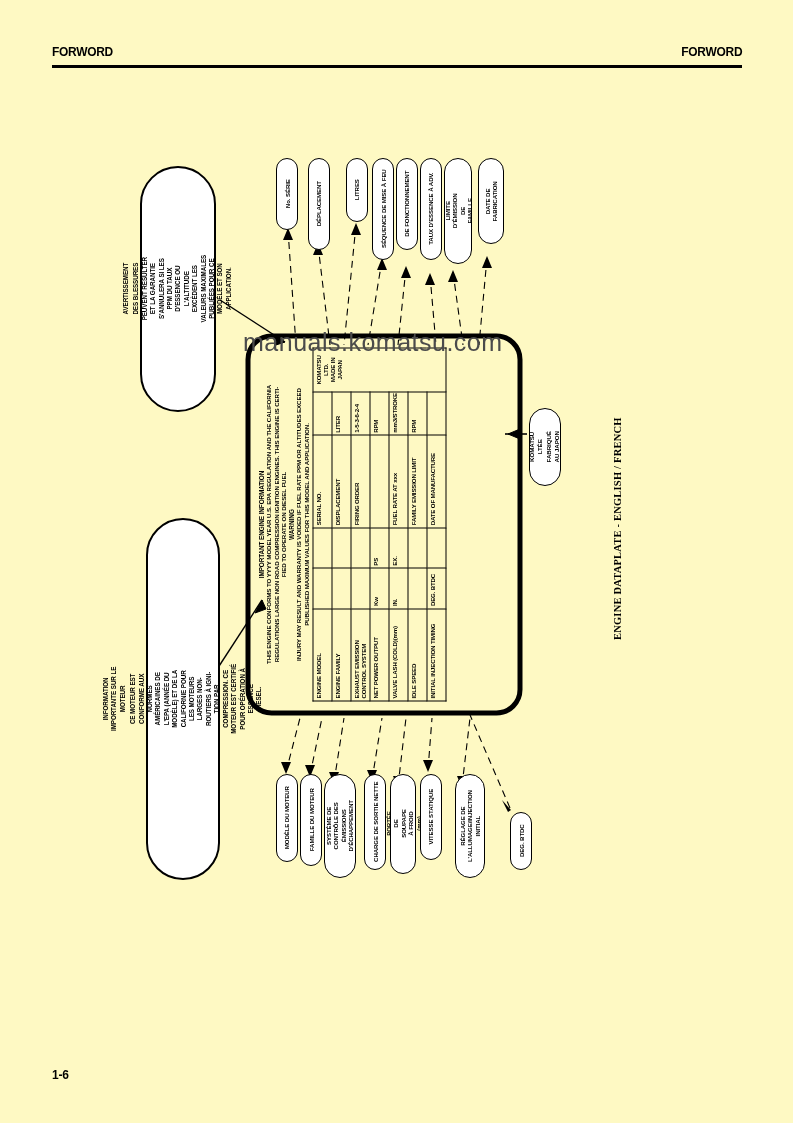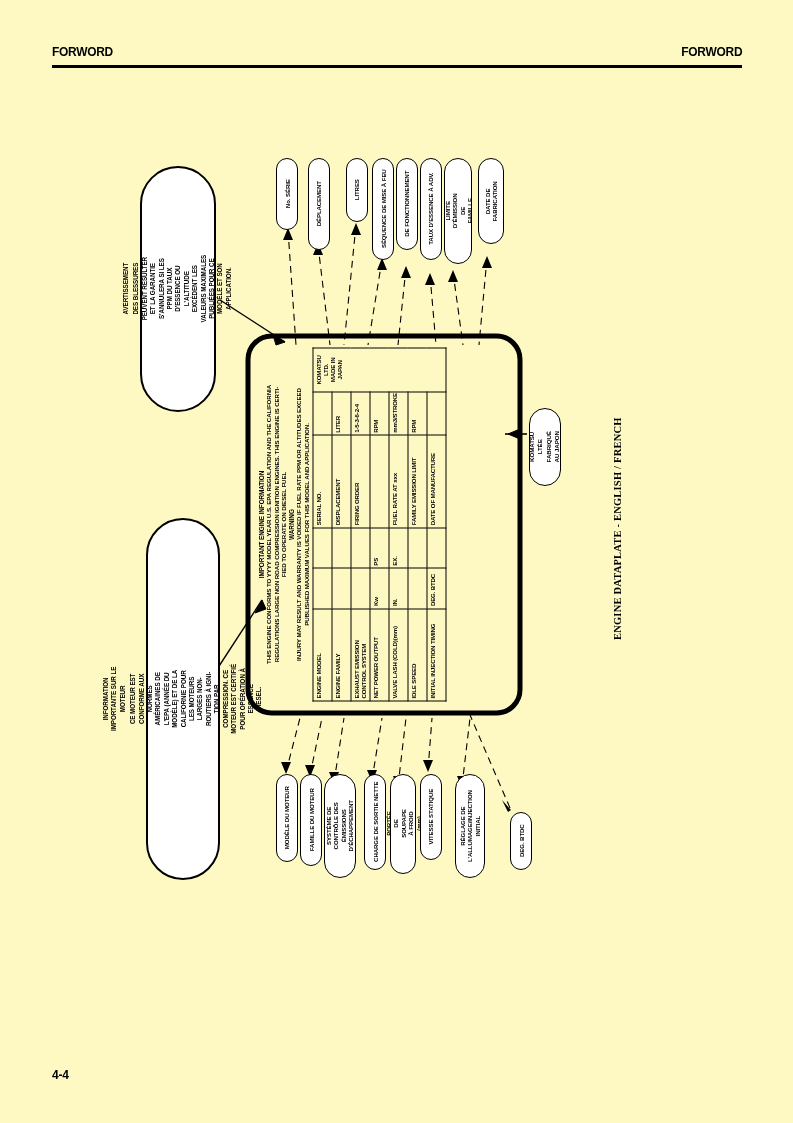--- a/index.html
+++ b/index.html
@@ -447,16 +447,17 @@
     <div class="bigbox" style="left:529px; top:408px; width:32px; height:78px; border-radius:24px; border-width:1.6px;">
       <span class="txt" style="width:70px; font-size:6.2px;">
         <span>KOMATSU LTÉE</span><br>
         <span>FABRIQUÉ AU JAPON</span>
       </span>
     </div>
 
     <div class="caption" style="left:612px; top:640px;">ENGINE DATAPLATE - ENGLISH / FRENCH</div>
   </div>
 
-
-  <div class="footer-page">4-4</div>
+  <div class="watermark">manuals.komatsu.com</div>
+
+  <div class="footer-page">1-6</div>
 
 </div>
 
 </body></html>

